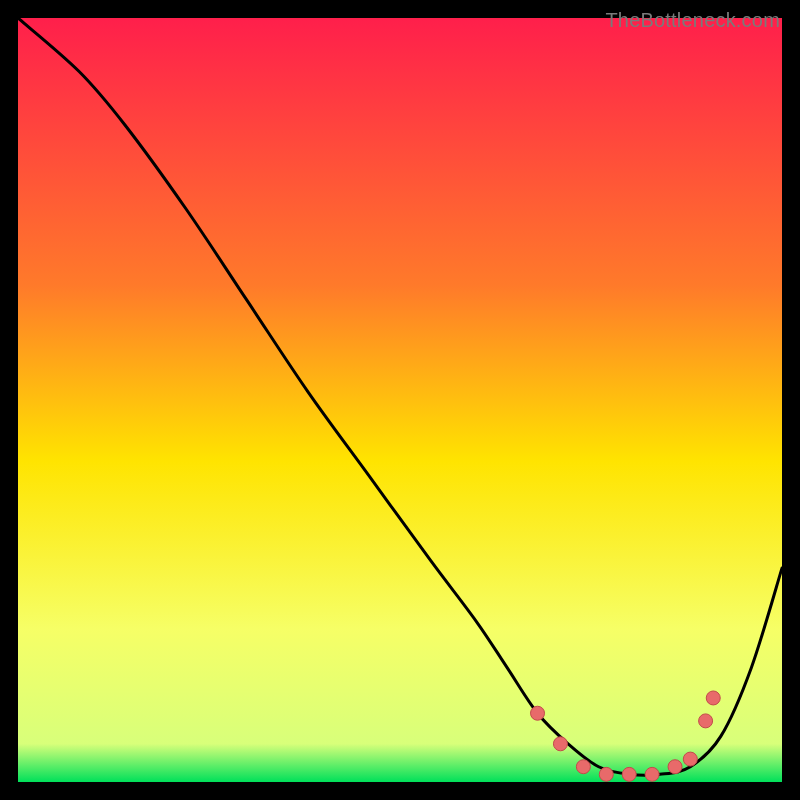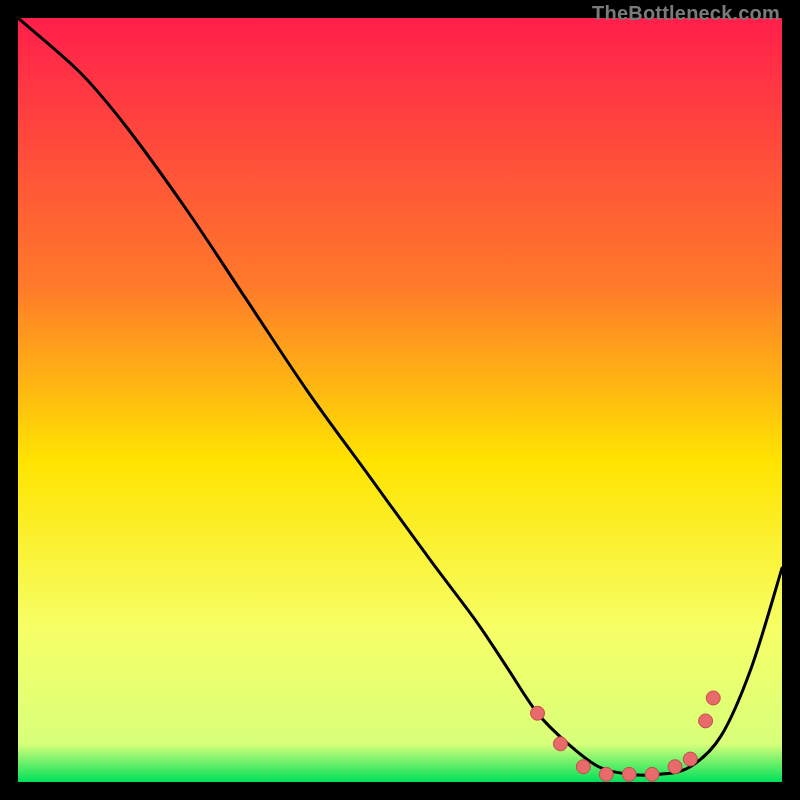--- a/index.html
+++ b/index.html
@@ -21,25 +21,25 @@
   }
   .plot {
     position: absolute;
     left: 0;
     top: 0;
     width: 764px;
     height: 764px;
   }
   .watermark {
     position: absolute;
-    top: 2px;
+    top: 9px;
     right: 20px;
     color: #7a7a7a;
     font-size: 20px;
-    font-weight: 700;
+    font-weight: 400;
     letter-spacing: 0.2px;
     z-index: 10;
   }
   svg {
     display: block;
   }
 </style>
 </head>
 <body>
 

